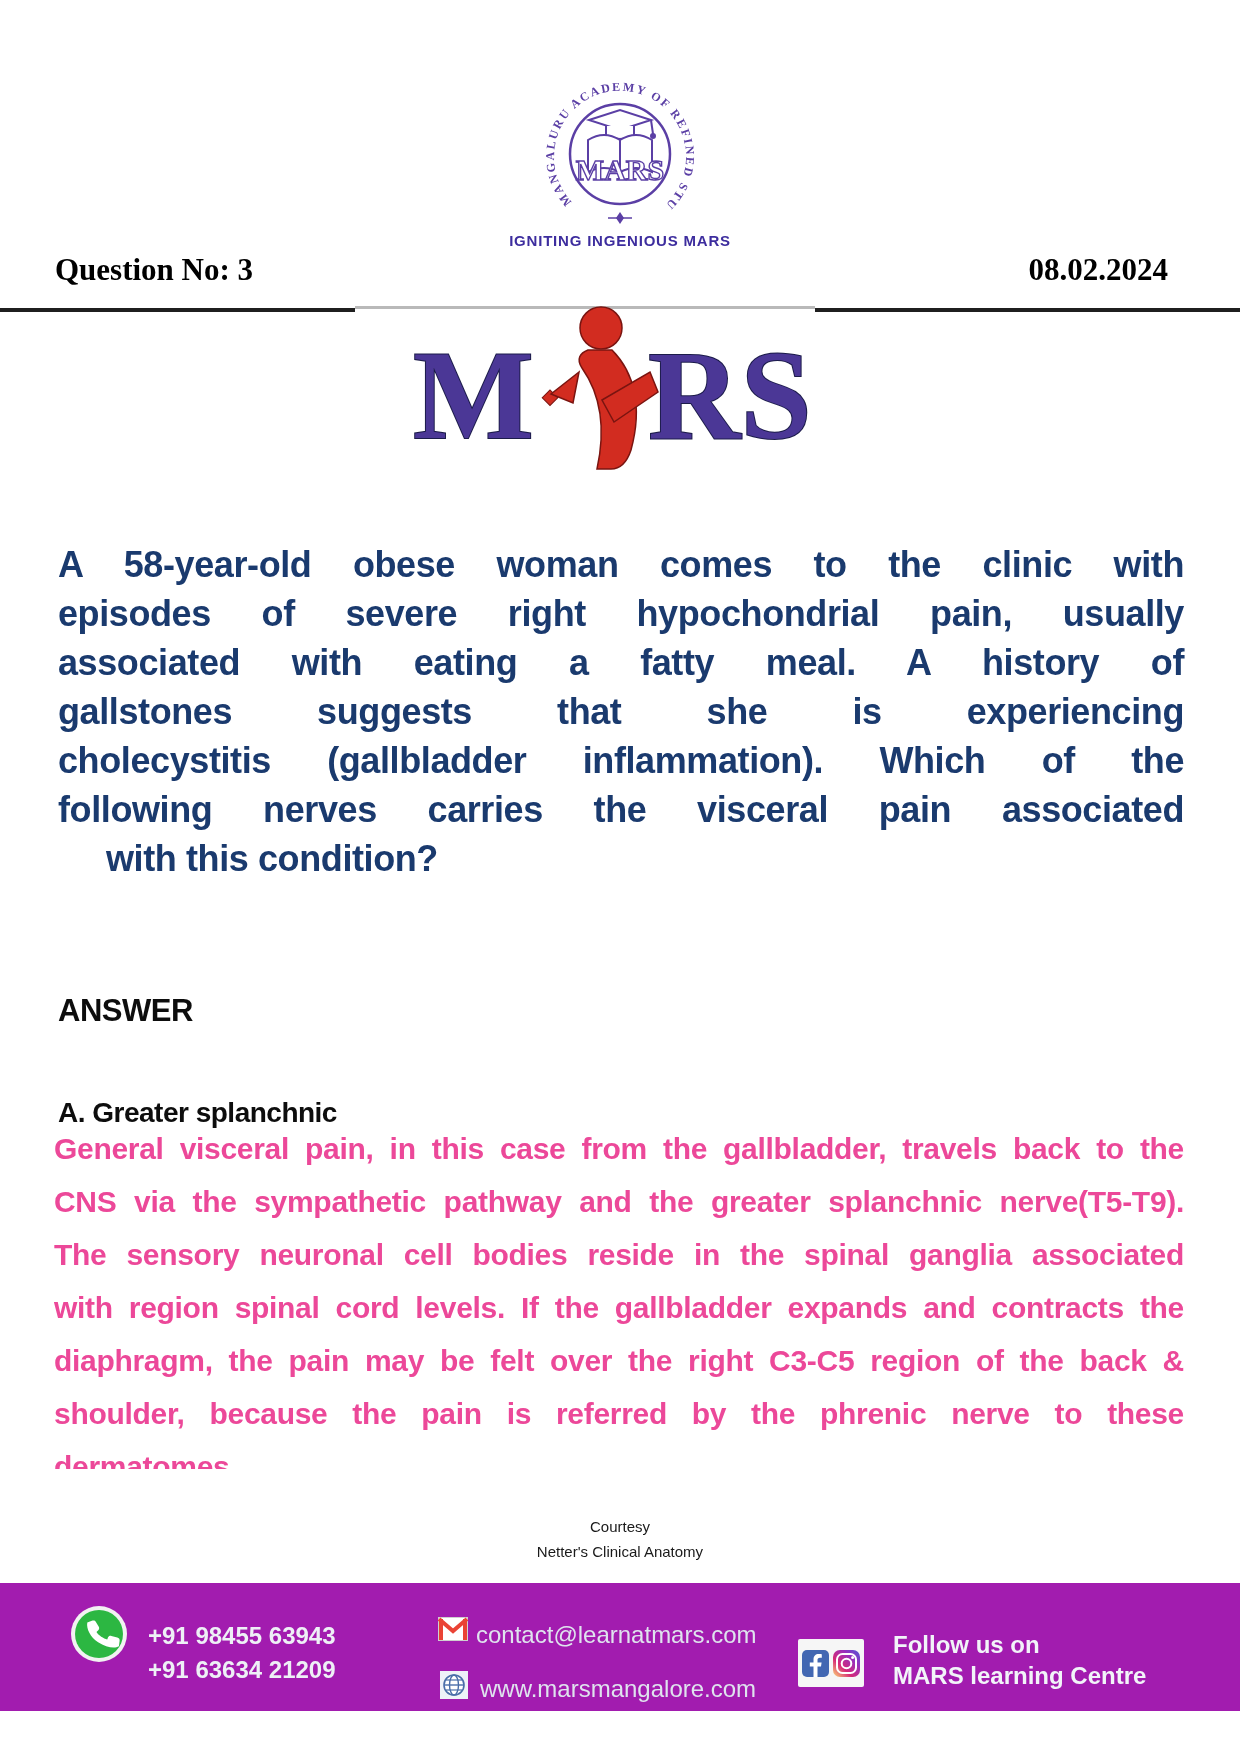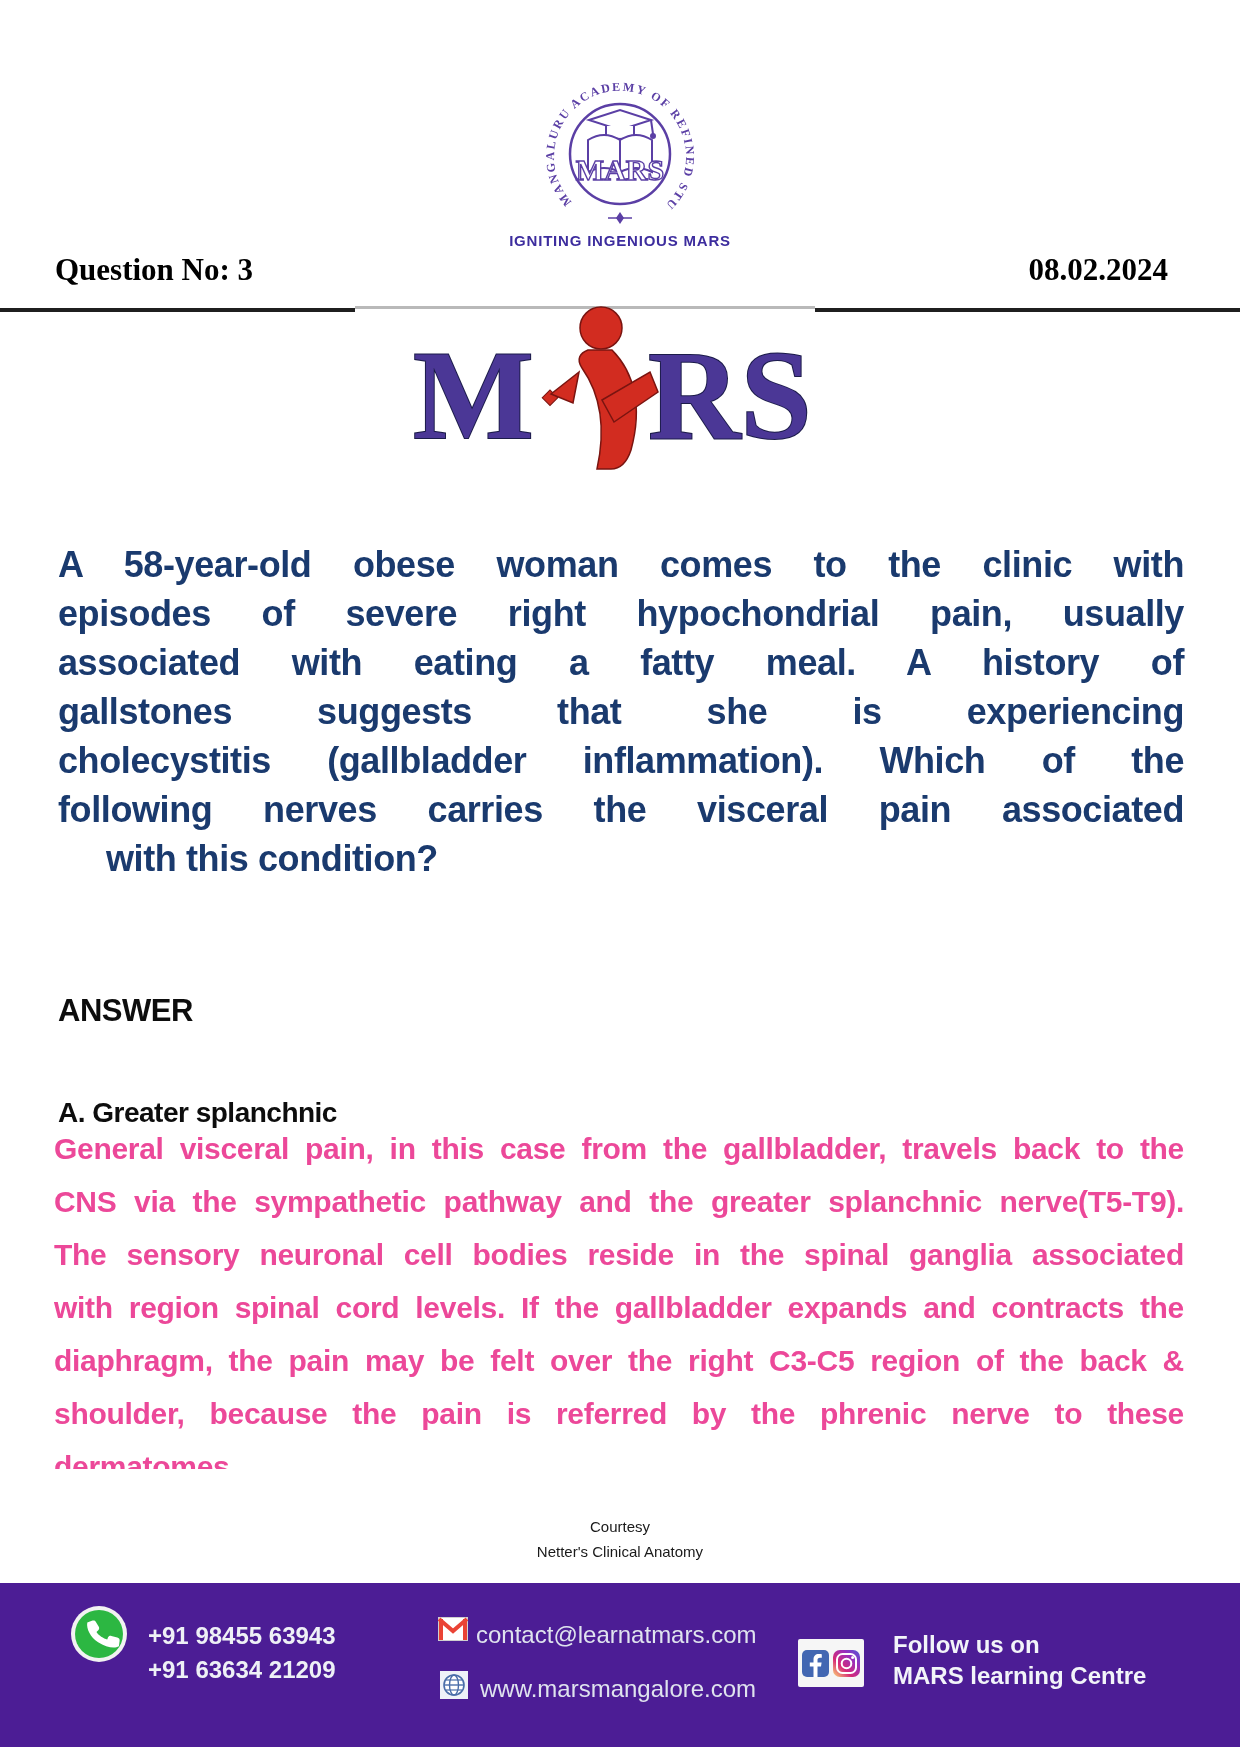--- a/index.html
+++ b/index.html
@@ -57,22 +57,22 @@
   }
   .explanation .jline{line-height:53px;text-align:justify;text-align-last:justify;}
   .explanation .lastline{line-height:53px;text-align:left;}
   
   .courtesy{
     position:absolute;top:1514px;left:0;width:100%;
     text-align:center;font-size:15px;color:#1a1a1a;line-height:25px;
   }
   
   .footer{
-    position:absolute;top:1583px;left:0;width:100%;height:164px;
-    background:#4c1d95;color:#eef0f6;
+    position:absolute;top:1583px;left:0;width:100%;height:128px;
+    background:#a21caf;color:#eef0f6;
   }
   .wa-icon{position:absolute;left:70px;top:22px;}
   .phones{
     position:absolute;left:148px;top:36px;
     font-size:24px;font-weight:bold;line-height:34px;color:#eef0f6;
   }
   .gmail-icon{position:absolute;left:438px;top:34px;}
   .email-text{position:absolute;left:476px;top:38px;font-size:24px;color:#dfe3ee;}
   .globe-icon{position:absolute;left:440px;top:88px;}
   .web-text{position:absolute;left:480px;top:92px;font-size:24px;color:#dfe3ee;}

